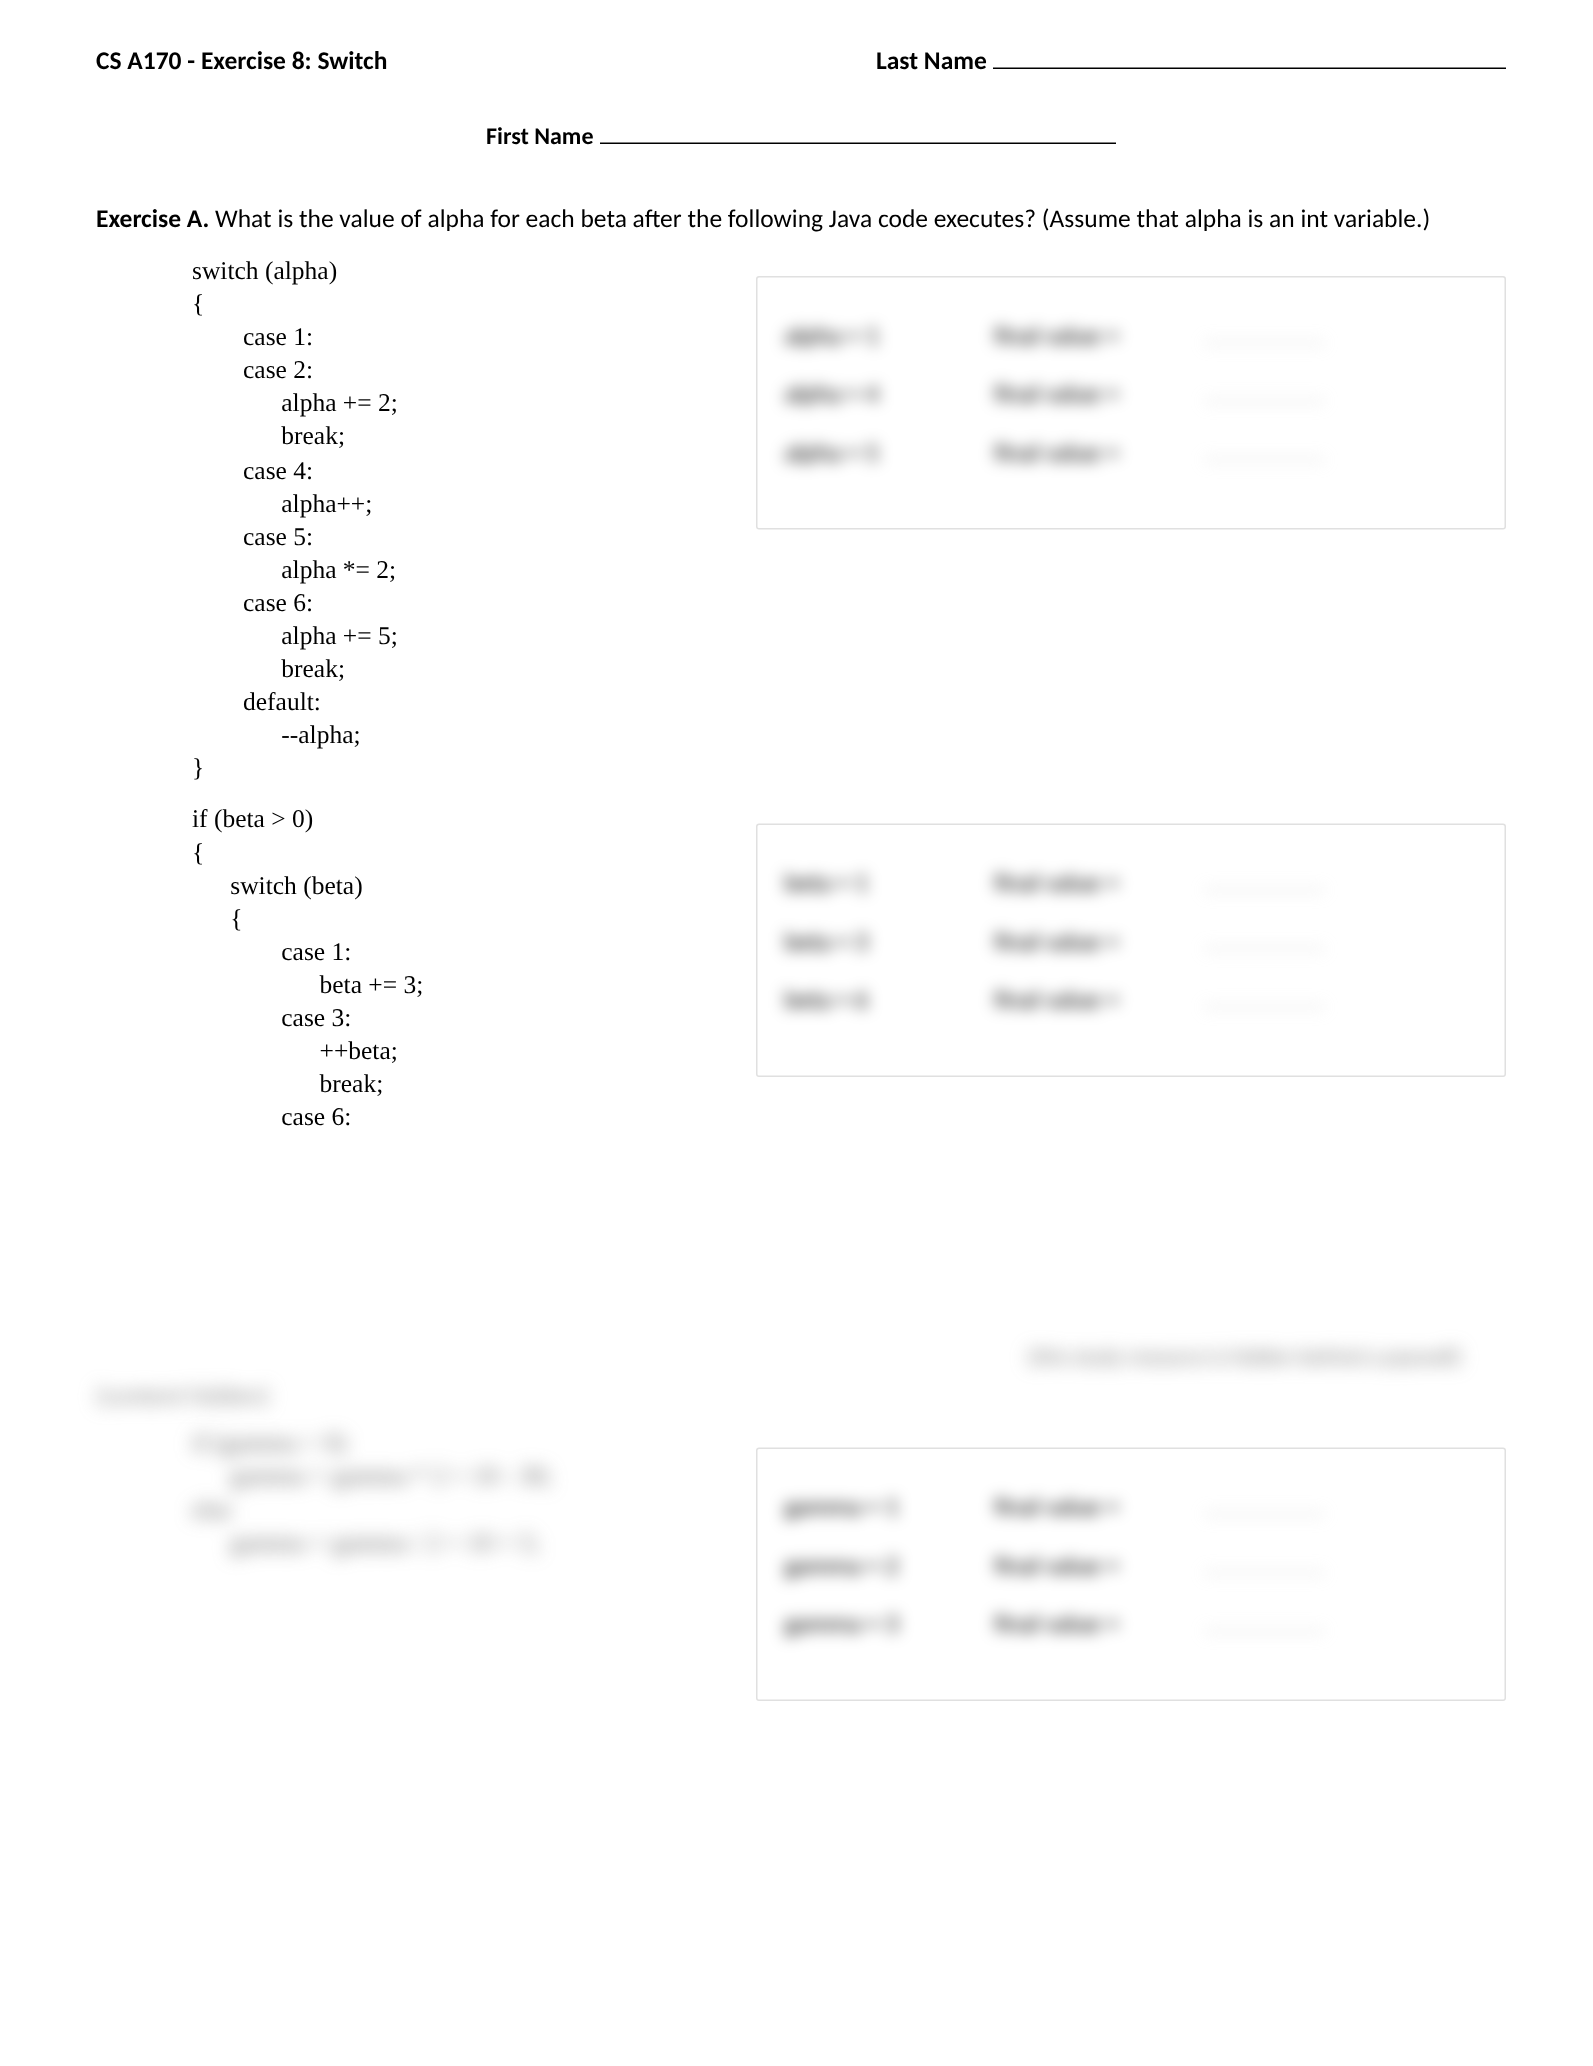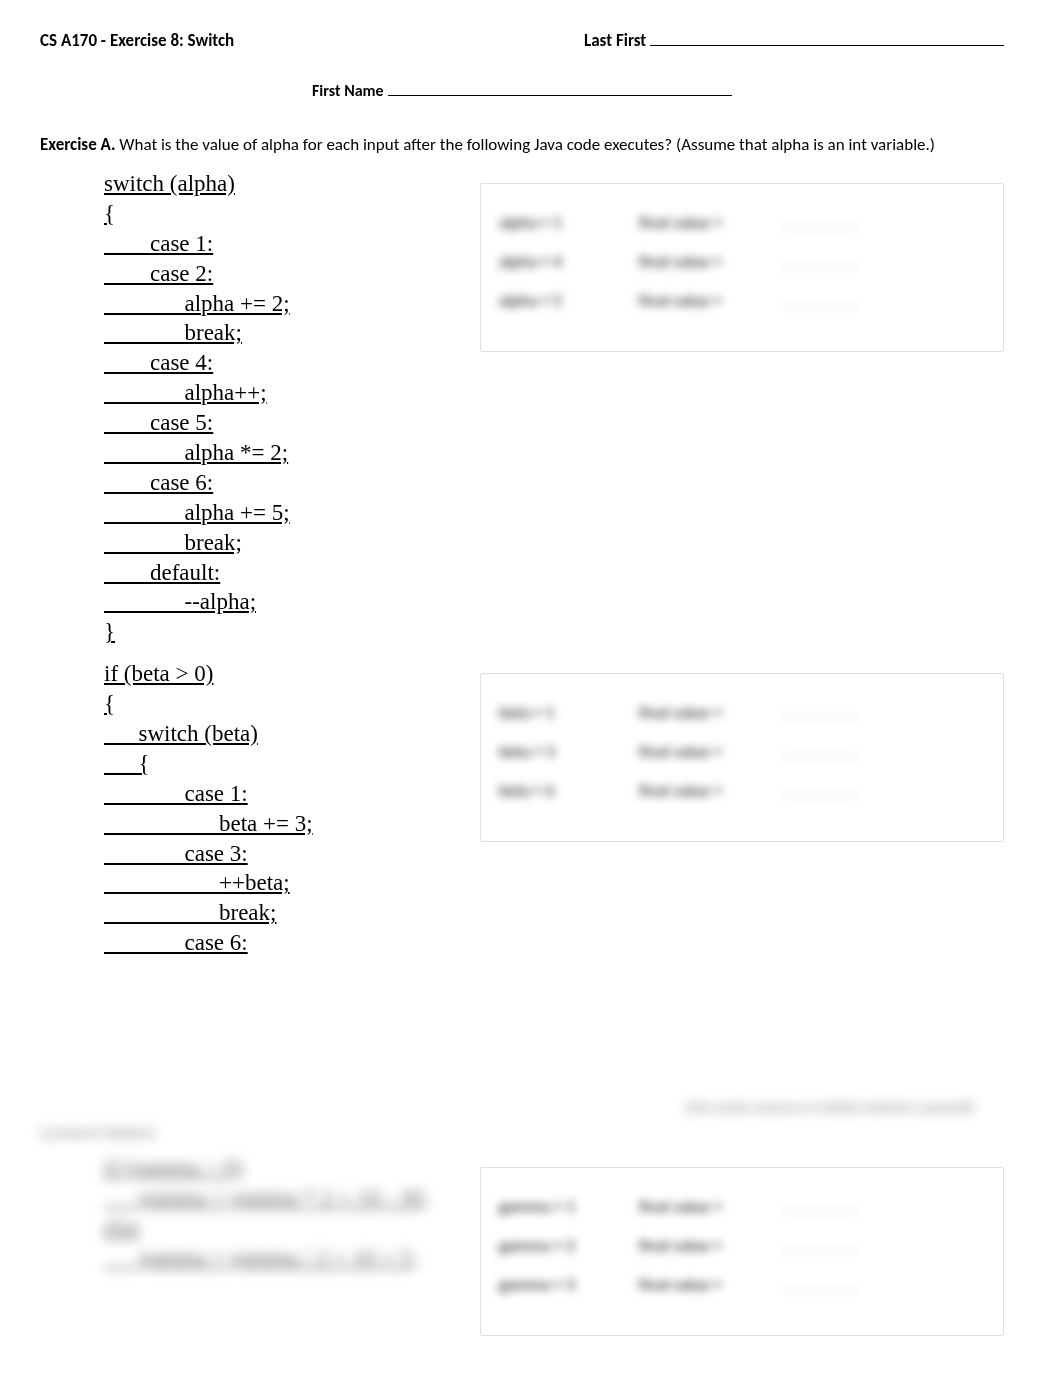--- a/index.html
+++ b/index.html
@@ -6,21 +6,21 @@
     margin: 0;
     padding: 0;
     background: #fff;
     font-family: Calibri, Arial, sans-serif;
     color: #000;
     width: 1062px;
   }
   .page {
     width: 1062px;
     min-height: 1377px;
-    padding: 30px 58px 40px 40px;
+    padding: 30px 58px 40px 64px;
     box-sizing: border-box;
     position: relative;
   }
   .header-row {
     display: flex;
     justify-content: space-between;
     align-items: baseline;
     font-size: 17px;
     font-weight: 700;
   }
@@ -56,24 +56,23 @@
     align-items: flex-start;
     margin-top: 12px;
   }
   .code-col {
     width: 430px;
     padding-left: 64px;
     box-sizing: border-box;
   }
   .code-block {
     font-family: "Times New Roman", Times, serif;
-    font-size: 23px;
+    font-size: 17px;
     white-space: pre;
     line-height: 1.3;
-    text-decoration: underline;
   }
   .answer-col {
     flex: 1;
     padding-left: 10px;
     padding-top: 14px;
   }
   .answer-box {
     border: 1px solid #e0e0e0;
     border-radius: 2px;
     padding: 28px 18px 22px 18px;
@@ -130,36 +129,36 @@
 </style>
 </head>
 <body>
 
 <div class="page">
 
   <div class="header-row">
     <div>CS A170 - Exercise 8: Switch</div>
     <div class="header-right">
       <div class="name-line">
-        <span class="label">Last First</span>
+        <span class="label">Last Name</span>
         <span class="under"></span>
       </div>
     </div>
   </div>
   <div class="first-name-row">
     <div class="header-right">
       <div class="name-line">
         <span class="label">First Name</span>
         <span class="under"></span>
       </div>
     </div>
   </div>
 
   <div class="paragraph">
-    <span class="bold">Exercise A.</span><span> What is the value of alpha for each input after the following Java code executes? (Assume that alpha is an int variable.)</span>
+    <span class="bold">Exercise A.</span><span> What is the value of alpha for each beta after the following Java code executes? (Assume that alpha is an int variable.)</span>
   </div>
 
   <div class="section-row">
     <div class="code-col">
       <div class="code-block">switch (alpha)
 {
         case 1:
         case 2:
               alpha += 2;
               break;

